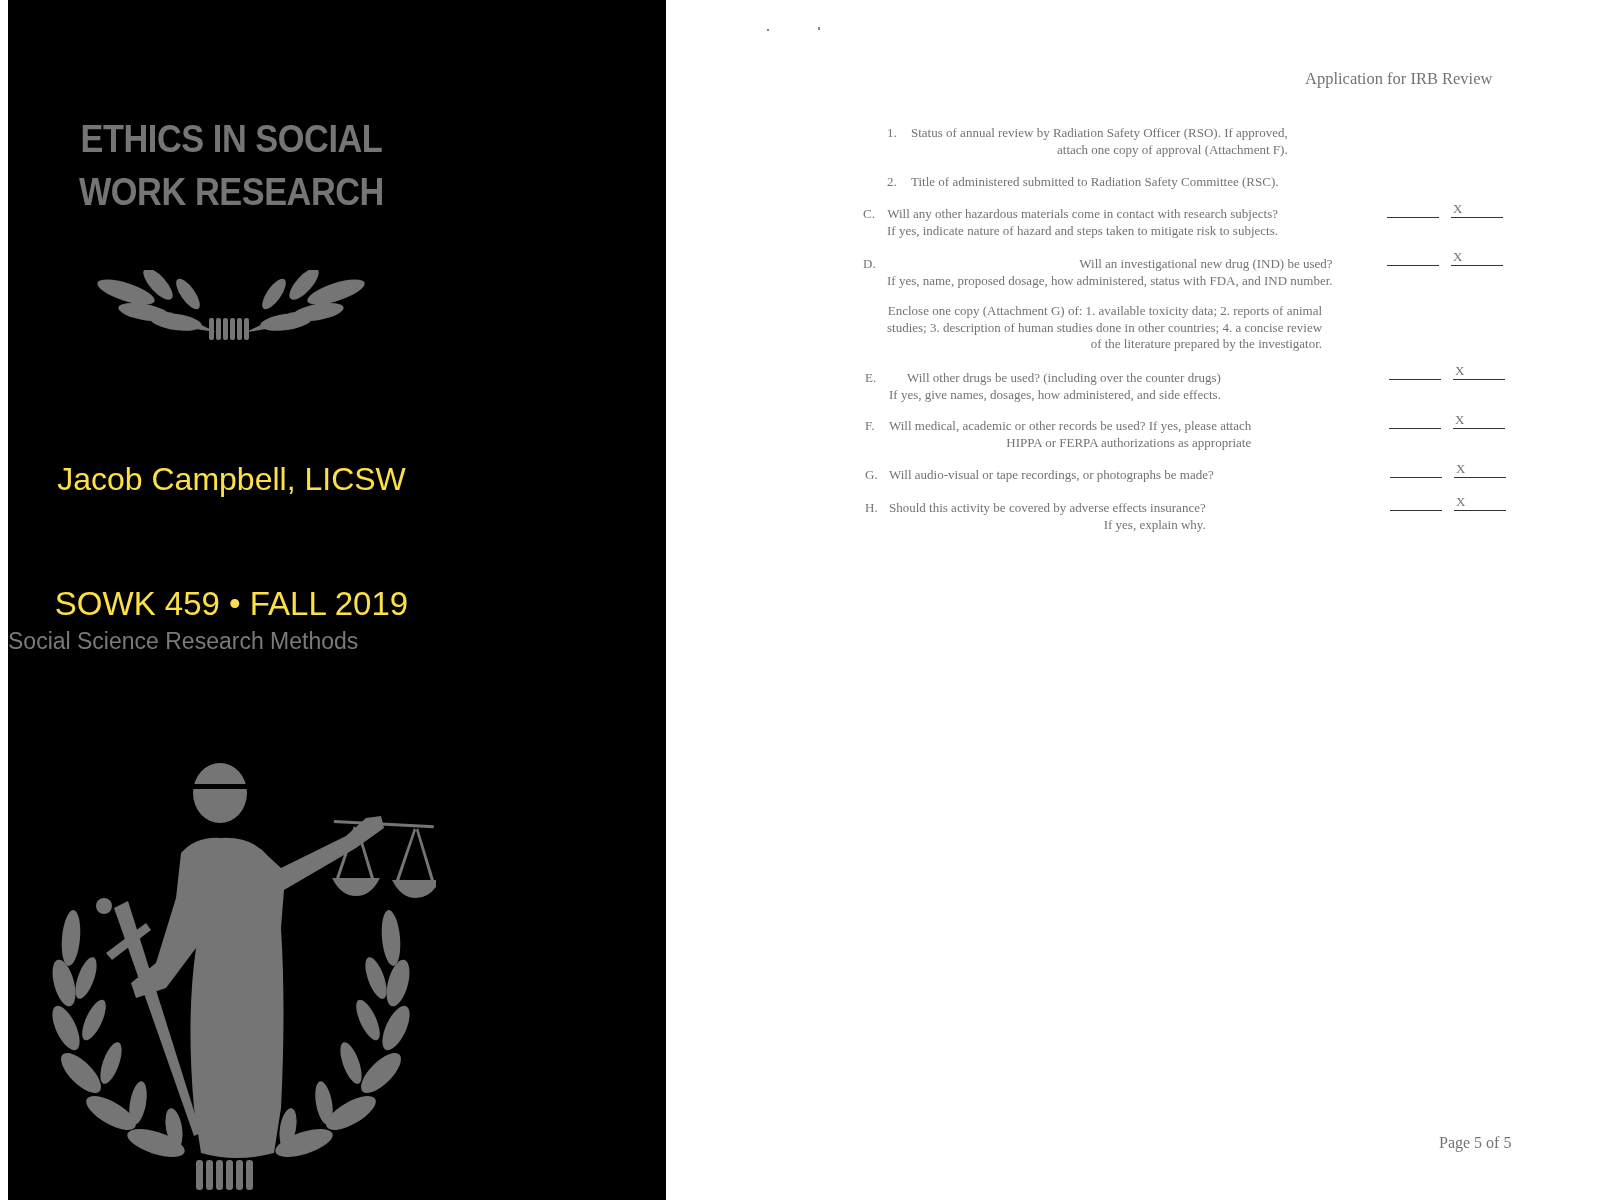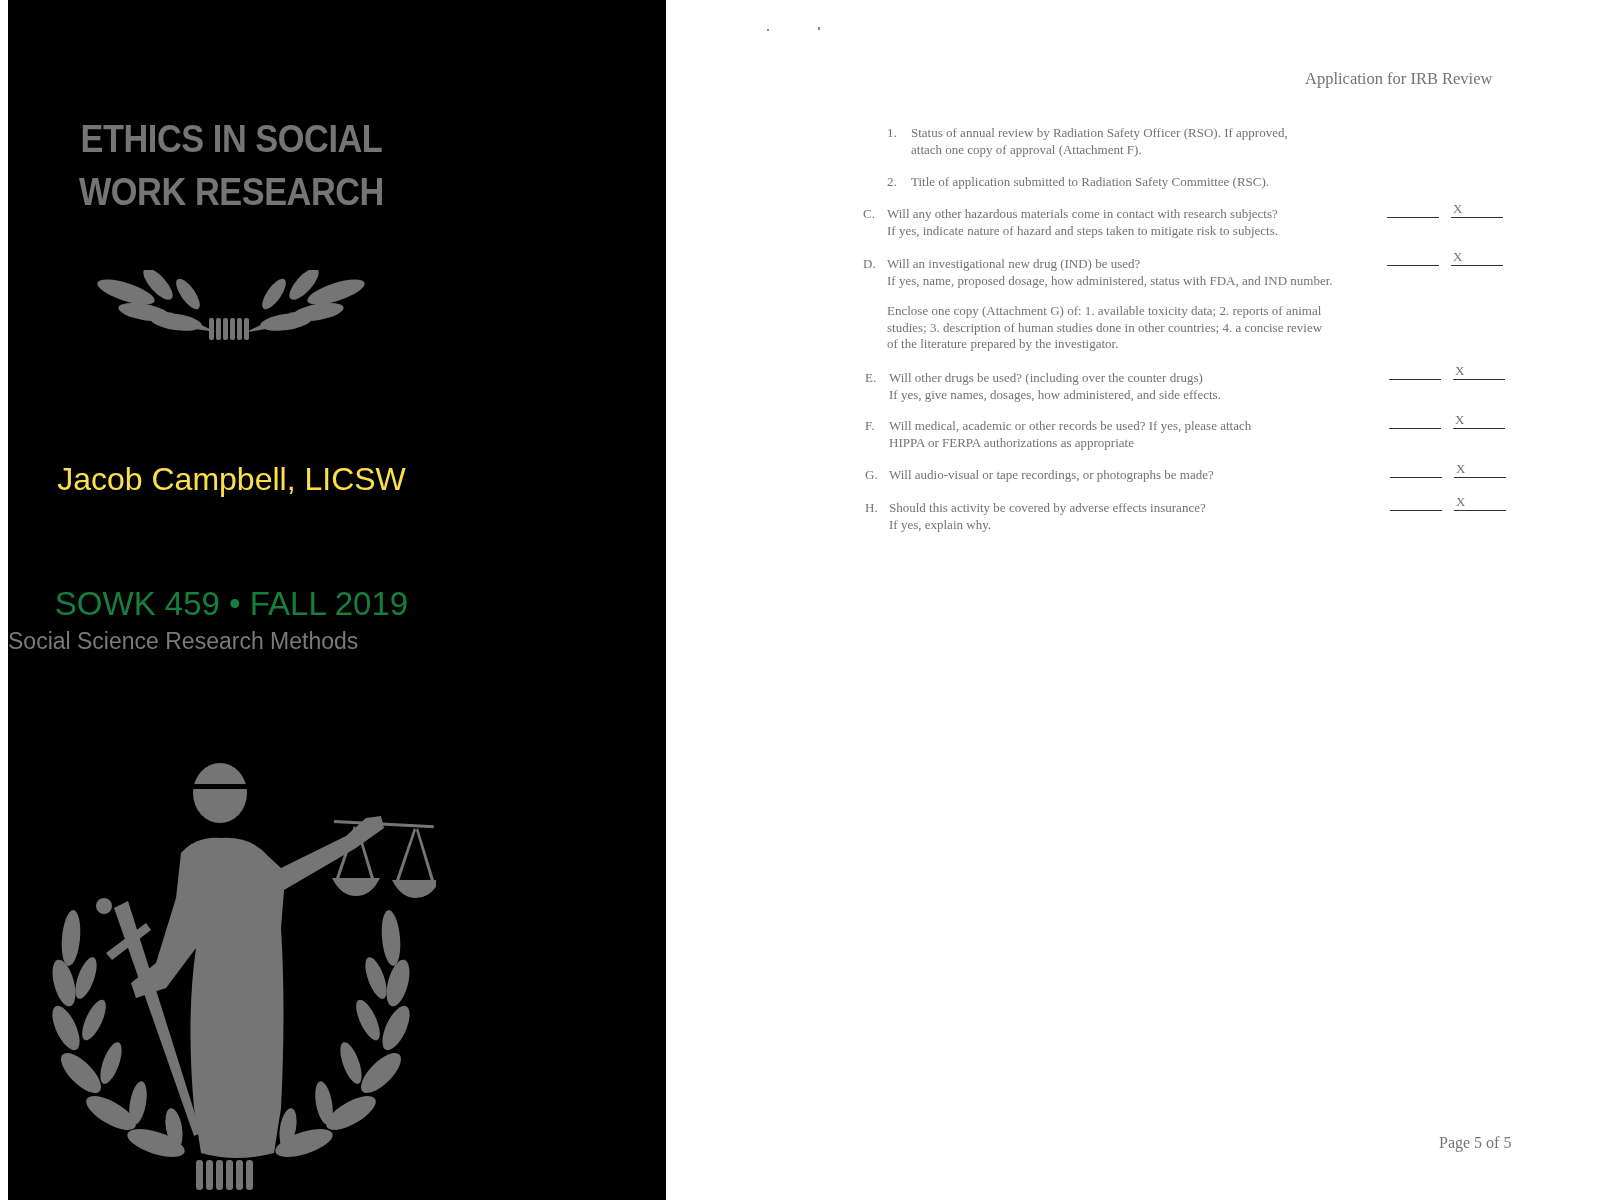--- a/index.html
+++ b/index.html
@@ -21,21 +21,21 @@
     .instructor {
       position: absolute; left: 0; width: 447px; top: 458px;
       text-align: center;
       font-family: "Liberation Sans", sans-serif;
       font-size: 32px; line-height: 42px; color: #fde047;
     }
     .course-code {
       position: absolute; left: 0; width: 447px; top: 584px;
       text-align: center;
       font-family: "Liberation Sans", sans-serif;
-      font-size: 33px; line-height: 40px; color: #15803d;
+      font-size: 33px; line-height: 40px; color: #fde047;
     }
     .course-subtitle {
       position: absolute; left: 0; width: 447px; top: 627px;
       text-align: left;
       font-family: "Liberation Sans", sans-serif;
       font-size: 23px; line-height: 28px; color: #7a7a7a;
     }
     .justice-emblem { position: absolute; left: 28px; top: 758px; width: 400px; height: 440px; }
 
     .doc {
@@ -43,21 +43,21 @@
       background: #ffffff; color: #737373;
       font-family: "Liberation Serif", serif;
       margin-left: 38px;
     }
     .doc-header {
       position: absolute; left: 600px; top: 69px;
       font-size: 16.5px; white-space: nowrap;
     }
     .item { position: absolute; font-size: 13px; line-height: 16.5px; white-space: nowrap; }
     .item .marker { position: absolute; left: 0; top: 0; }
-    .item .text { position: absolute; left: 24px; top: 0; }
+    .item .text { position: absolute; left: 24px; top: 0; text-align: right; }
     .answer { position: absolute; font-size: 13px; height: 16px; }
     .answer .blank-yes {
       position: absolute; left: 0; bottom: 0; width: 52px; border-bottom: 1.2px solid #333;
     }
     .answer .blank-no {
       position: absolute; left: 64px; bottom: 0; width: 52px; border-bottom: 1.2px solid #333;
     }
     .answer .mark { position: absolute; left: 66px; top: -1px; }
     .page-number {
       position: absolute; left: 734px; top: 1134px; font-size: 16px; white-space: nowrap;
@@ -171,21 +171,21 @@
     <span class="marker">1.</span>
     <div class="text">
       <div>Status of annual review by Radiation Safety Officer (RSO).  If approved,</div>
       <div>attach one copy of approval (Attachment F).</div>
     </div>
   </div>
 
   <div class="item" style="left:182px;top:174px;">
     <span class="marker">2.</span>
     <div class="text">
-      <div>Title of application submitted to Radiation Safety Committee (RSC).</div>
+      <div>Title of administered submitted to Radiation Safety Committee (RSC).</div>
     </div>
   </div>
 
   <div class="item" style="left:158px;top:206px;">
     <span class="marker">C.</span>
     <div class="text">
       <div>Will any other hazardous materials come in contact with research subjects?</div>
       <div>If yes, indicate nature of hazard and steps taken to mitigate risk to subjects.</div>
     </div>
   </div>

